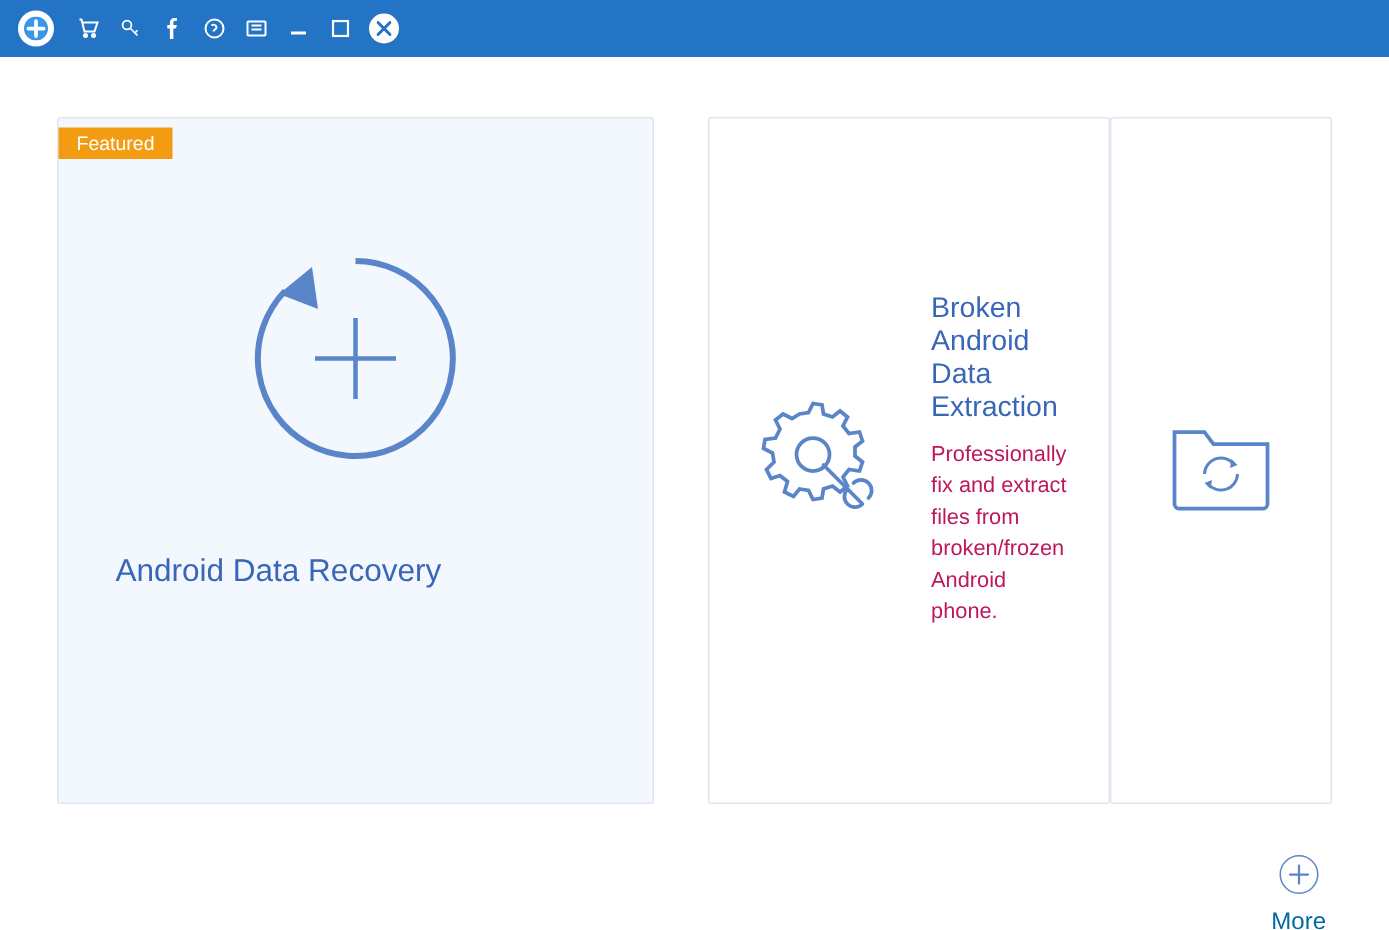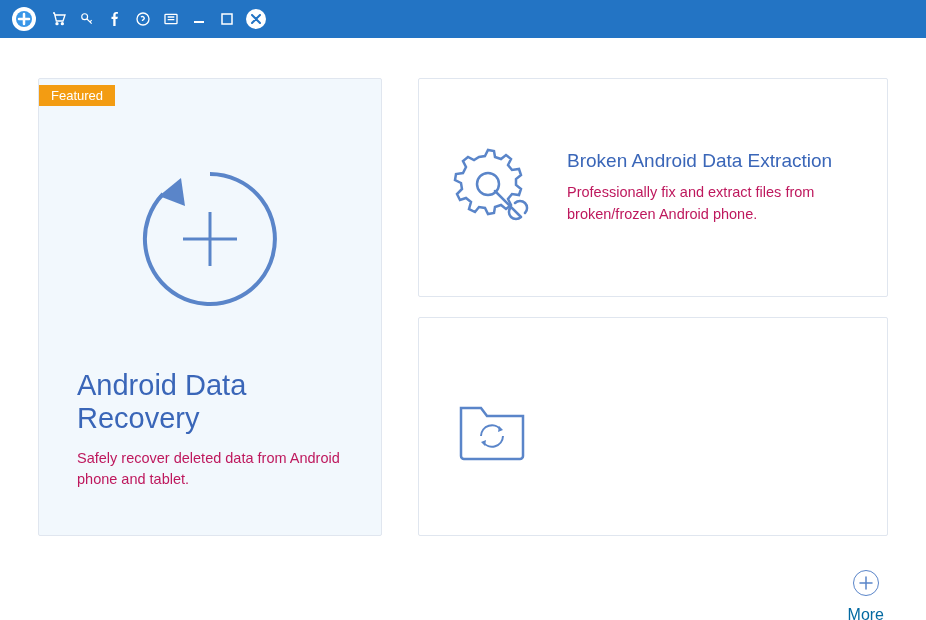--- a/index.html
+++ b/index.html
@@ -63,21 +63,21 @@
       display: flex;
       gap: 24px;
     }
     .card {
       border: 1px solid #e0e6ef;
       border-radius: 2px;
       position: relative;
       cursor: pointer;
     }
     .left-card {
-      width: 344px;
+      width: 408px;
       height: 458px;
       background: #f2f8fd;
       display: flex;
       flex-direction: column;
       align-items: center;
     }
     .featured-badge {
       position: absolute;
       top: 6px;
       left: 0;
@@ -93,33 +93,32 @@
       display: flex;
       align-items: center;
       justify-content: center;
     }
     .left-text {
       padding: 30px 38px 0 38px;
       width: 100%;
     }
     .card-title {
       color: #3a66b8;
-      font-size: 29px;
+      font-size: 21px;
       font-weight: 400;
-      margin-bottom: 13px;
+      margin-bottom: 30px;
     }
     .card-desc {
       color: #be185d;
       font-size: 14.5px;
       line-height: 1.45;
     }
     .right-col {
       display: flex;
-      flex-direction: column;
-      gap: 20px;
+      flex-direction: row;
       flex: 1;
       margin-left: 12px;
     }
     .right-card {
       flex: 1;
       background: #fff;
       display: flex;
       align-items: center;
       padding: 0 28px;
       gap: 30px;
@@ -227,21 +226,20 @@
     <div class="featured-badge">Featured</div>
     <div class="left-icon-wrap">
       <svg width="190" height="190" viewBox="0 0 190 190" fill="none">
         <path d="M95 30 A65 65 0 1 1 48 50" stroke="#5a85c9" stroke-width="4" fill="none"></path>
         <path d="M66 34 L44 52 L70 62 Z" fill="#5a85c9"></path>
         <path d="M95 68 L95 122 M68 95 L122 95" stroke="#5a85c9" stroke-width="3"></path>
       </svg>
     </div>
     <div class="left-text">
       <div class="card-title">Android Data Recovery</div>
-      <div class="card-desc">Safely recover deleted data from Android phone and tablet.</div>
     </div>
   </div>
 
   <div class="right-col">
     <div class="card right-card">
       <div class="right-icon-wrap">
         <svg width="86" height="86" viewBox="0 0 86 86" fill="none" stroke="#5a85c9" stroke-width="2.5">
           <path d="M36 11l3-6 6 1 1 6 6 2 5-4 5 4-3 6 4 5 7-1 2 6-5 4v6l5 4-2 6-7-1-4 5 3 6-5 4-5-4-6 2-1 6-6 1-3-6-6-1-4 5-6-3 2-7-5-4-6 2-3-6 5-5-1-6-6-3 1-6 7-1 3-6-3-6 5-4 6 3 5-3z"></path>
           <circle cx="39" cy="39" r="11"></circle>
           <path d="M46 46 L72 72 M66 58 a6 6 0 0 1 10 10 M72 72 a6 6 0 0 1 -10 -10" stroke-linecap="round"></path>

